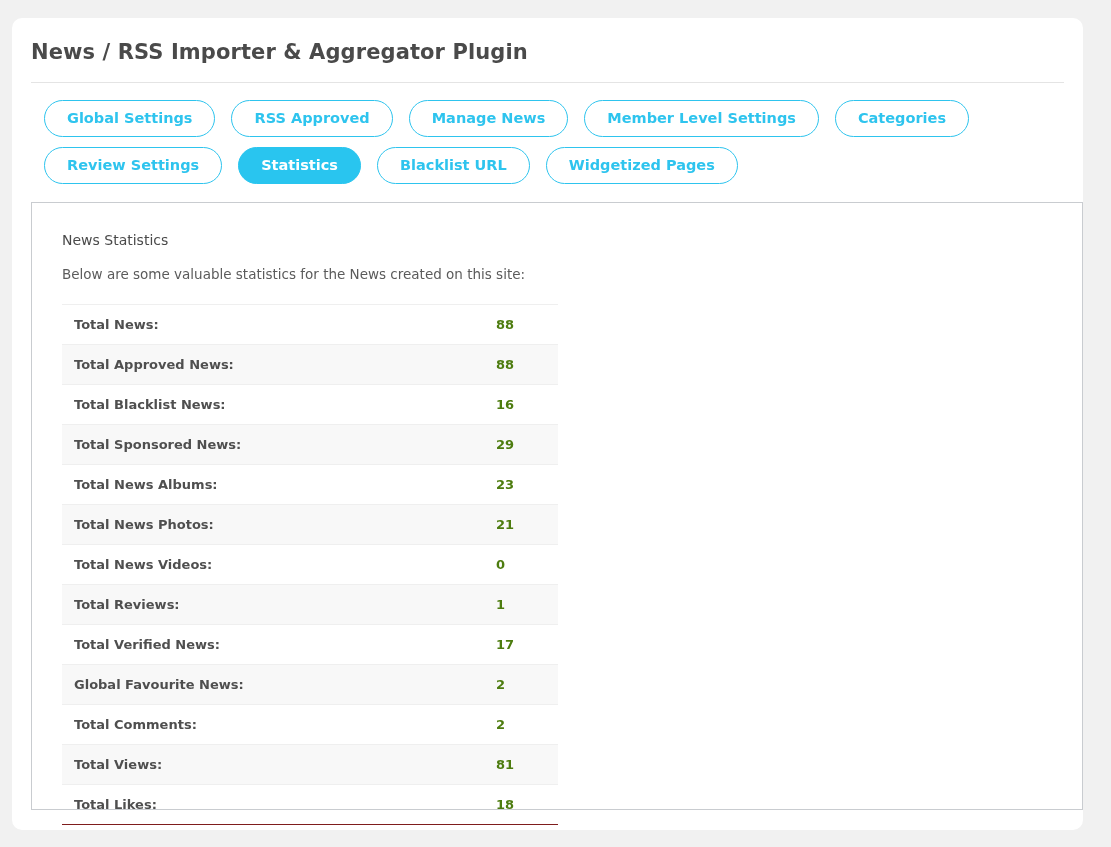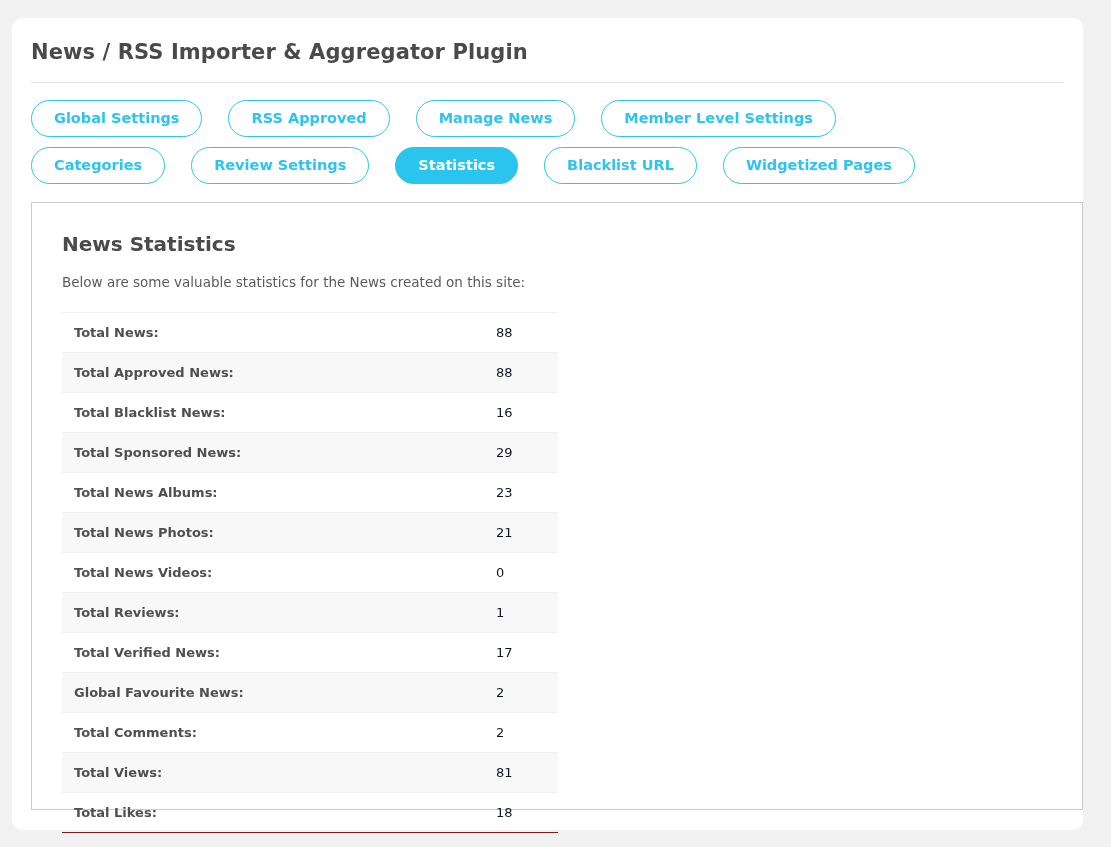--- a/index.html
+++ b/index.html
@@ -31,24 +31,24 @@
     color: #4a4a4a;
     padding: 22px 0 0 19px;
     letter-spacing: 0.1px;
   }
   .title-rule {
     margin: 18px 19px 0 19px;
     height: 1px;
     background: #e4e4e4;
   }
   .tabs {
-    padding: 17px 0 0 19px;
+    padding: 17px 0 0 32px;
     display: flex;
     flex-wrap: wrap;
-    gap: 10px 26px;
+    gap: 10px 16px;
     width: 960px;
   }
   .tab {
     display: inline-flex;
     align-items: center;
     justify-content: center;
     height: 37px;
     padding: 0 22px;
     border: 1px solid #2ec4ee;
     border-radius: 20px;
@@ -70,22 +70,22 @@
     position: absolute;
     left: 19px;
     top: 184px;
     width: 1052px;
     height: 608px;
     border: 1px solid #c9ccd0;
     background: #ffffff;
     box-sizing: border-box;
   }
   .panel-heading {
-    font-size: 20px;
-    font-weight: bold;
+    font-size: 14px;
+    font-weight: normal;
     color: #4a4a4a;
     padding: 29px 0 0 30px;
   }
   .panel-desc {
     font-size: 13.5px;
     color: #5b5b5b;
     padding: 18px 0 0 30px;
   }
   .stats-table {
     margin: 22px 0 0 30px;
@@ -105,22 +105,22 @@
     padding: 12px 0 12px 12px;
     font-size: 13px;
     color: #4f4f4f;
     border: none;
   }
   .stats-table td.label {
     font-weight: bold;
     width: 410px;
   }
   .stats-table td.value {
-    font-weight: normal;
-    color: #0f172a;
+    font-weight: bold;
+    color: #4d7c0f;
   }
 </style>
 </head>
 <body>
 
 <div class="page-card">
 
   <div class="page-title">News / RSS Importer &amp; Aggregator Plugin</div>
 
   <div class="title-rule"></div>

